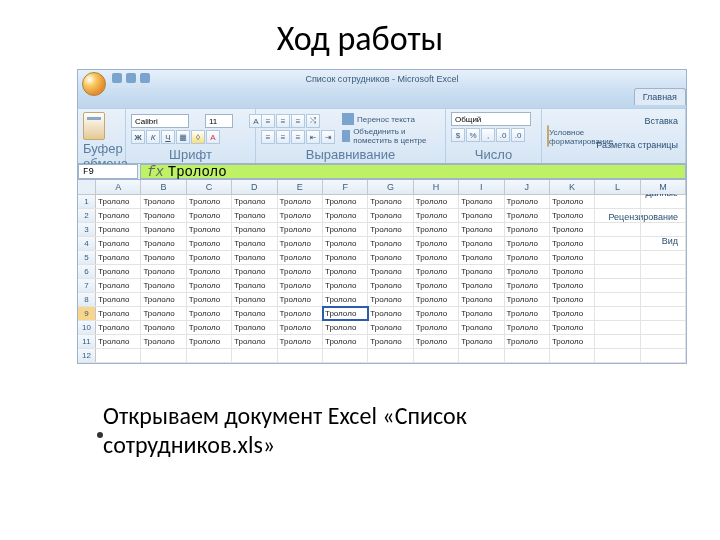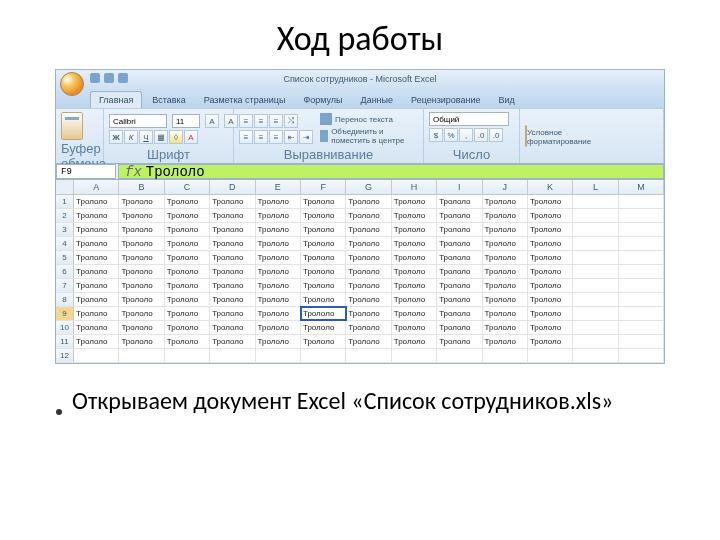--- a/index.html
+++ b/index.html
@@ -1,24 +1,24 @@
 <!DOCTYPE html>
 <html><head>
 <meta charset="utf-8">
 <style>
   * { box-sizing: border-box; margin: 0; padding: 0; }
   body { font-family: "Segoe UI", Tahoma, sans-serif; background: #fff; width: 720px; height: 540px; overflow: hidden; }
-  .slide { padding: 18px 36px; }
+  .slide { padding: 18px 77px; }
   .slide-title { font-size: 34px; font-weight: 400; text-align: center; margin-bottom: 10px; font-family: Calibri, sans-serif; }
   .excel-window { border: 1px solid #9db4cc; font-size: 9px; background: #cfe0f2; width: 610px; margin: 0 auto; }
   .title-bar { background: linear-gradient(#e7f0fa,#cfe1f3); height: 18px; display: flex; align-items: center; justify-content: center; color: #3b5b7a; font-size: 9px; position: relative; }
   .office-orb { position: absolute; left: 4px; top: 2px; width: 24px; height: 24px; border-radius: 50%; background: radial-gradient(circle at 30% 30%, #fff, #f7c95f 30%, #e78b2f 70%); border: 1px solid #a9843a; z-index: 2; }
   .qat { position: absolute; left: 34px; top: 3px; display: flex; gap: 4px; }
   .qat span { width: 10px; height: 10px; background: #7aa3cd; border-radius: 2px; }
-  .tabs-row { display: flex; align-items: flex-end; height: 20px; padding-left: 34px; background: linear-gradient(#cfe1f3,#bdd5ec); gap: 2px; font-size: 9px; }
+  .tabs-row { display: flex; align-items: flex-end; height: 20px; padding-left: 34px; background: linear-gradient(#cfe1f3,#bdd5ec); gap: 8px; font-size: 9px; flex-direction: column; }
   .tab { padding: 3px 8px; color: #2b4f73; cursor: default; }
   .tab.active { background: #dfeaf6; border: 1px solid #9db4cc; border-bottom: none; border-radius: 3px 3px 0 0; }
   .ribbon { height: 56px; background: linear-gradient(#e9f1fa,#d6e5f4); border-top: 1px solid #b9cfe5; border-bottom: 1px solid #9db4cc; display: flex; }
   .rgroup { border-right: 1px solid #b9cfe5; padding: 3px 5px 1px; display: flex; flex-direction: column; justify-content: space-between; }
   .rgroup-label { font-size: 13px; color: #5a7da0; text-align: center; margin-top: 1px; }
   .rgroup-body { display: flex; gap: 3px; align-items: center; flex: 1; }
   .paste-icon { width: 22px; height: 28px; background: linear-gradient(#fff,#e5c994); border: 1px solid #c6a96a; border-radius: 2px; position: relative; }
   .paste-icon::after { content: ""; position: absolute; top: 4px; left: 3px; right: 3px; height: 3px; background: #8aa9c9; }
   .font-box { display: flex; flex-direction: column; gap: 2px; }
   .combo { background: #fff; border: 1px solid #9db4cc; height: 14px; display: flex; align-items: center; padding: 0 3px; font-size: 8px; }
@@ -40,21 +40,21 @@
   .fx { font-style: italic; color: #666; }
   .grid-area { background: #fff; }
   .col-headers { display: flex; border-bottom: 1px solid #c7c7c7; }
   .corner { width: 18px; height: 14px; background: #e7eff8; border-right: 1px solid #c7c7c7; }
   .colh { flex: 1; min-width: 0; height: 14px; background: linear-gradient(#f4f8fd,#e2ecf6); border-right: 1px solid #c7c7c7; text-align: center; font-size: 9px; color: #3b5b7a; line-height: 14px; }
   .row { display: flex; border-bottom: 1px solid #e3e3e3; }
   .rowh { width: 18px; background: linear-gradient(#f4f8fd,#e2ecf6); border-right: 1px solid #c7c7c7; text-align: center; font-size: 8px; color: #3b5b7a; line-height: 13px; }
   .cell { flex: 1; min-width: 0; height: 13px; border-right: 1px solid #e3e3e3; font-size: 8px; padding: 0 2px; line-height: 13px; overflow: hidden; white-space: nowrap; color: #222; }
   .row.sel .rowh { background: #f7d58a; }
   .cell.active { outline: 2px solid #2a5db0; outline-offset: -1px; }
-  .bullet-text { margin-top: 22px; font-size: 24px; font-family: Calibri, sans-serif; display: flex; align-items: flex-end; gap: 10px; padding-left: 20px; }
+  .bullet-text { margin-top: 37px; font-size: 24px; font-family: Calibri, sans-serif; display: flex; align-items: center; padding-left: 20px; }
   .bullet-dot { margin-top: 10px; width: 6px; height: 6px; background: #333; border-radius: 50%; flex-shrink: 0; }
 </style>
 </head>
 <body>
 
 <div class="slide">
   <h1 class="slide-title">Ход работы</h1>
 
   <div class="excel-window">
     <div class="title-bar">
@@ -80,21 +80,21 @@
     <div class="ribbon">
       <div class="rgroup" style="width:48px">
         <div class="rgroup-body">
             <div class="paste-icon"></div>
           </div>
         <div class="rgroup-label">Буфер обмена</div>
       </div>
       <div class="rgroup" style="width:130px">
         <div class="rgroup-body">
           <div class="font-box">
-            <div style="display:flex;gap:5px">
+            <div style="display:flex;gap:16px">
               <div class="combo" style="width:58px">Calibri</div>
               <div class="combo small">11</div>
               <div class="sbtn">A</div>
               <div class="sbtn">A</div>
             </div>
             <div class="btn-row">
               <div class="sbtn b">Ж</div>
               <div class="sbtn i">К</div>
               <div class="sbtn u">Ч</div>
               <div class="sbtn">▦</div>

